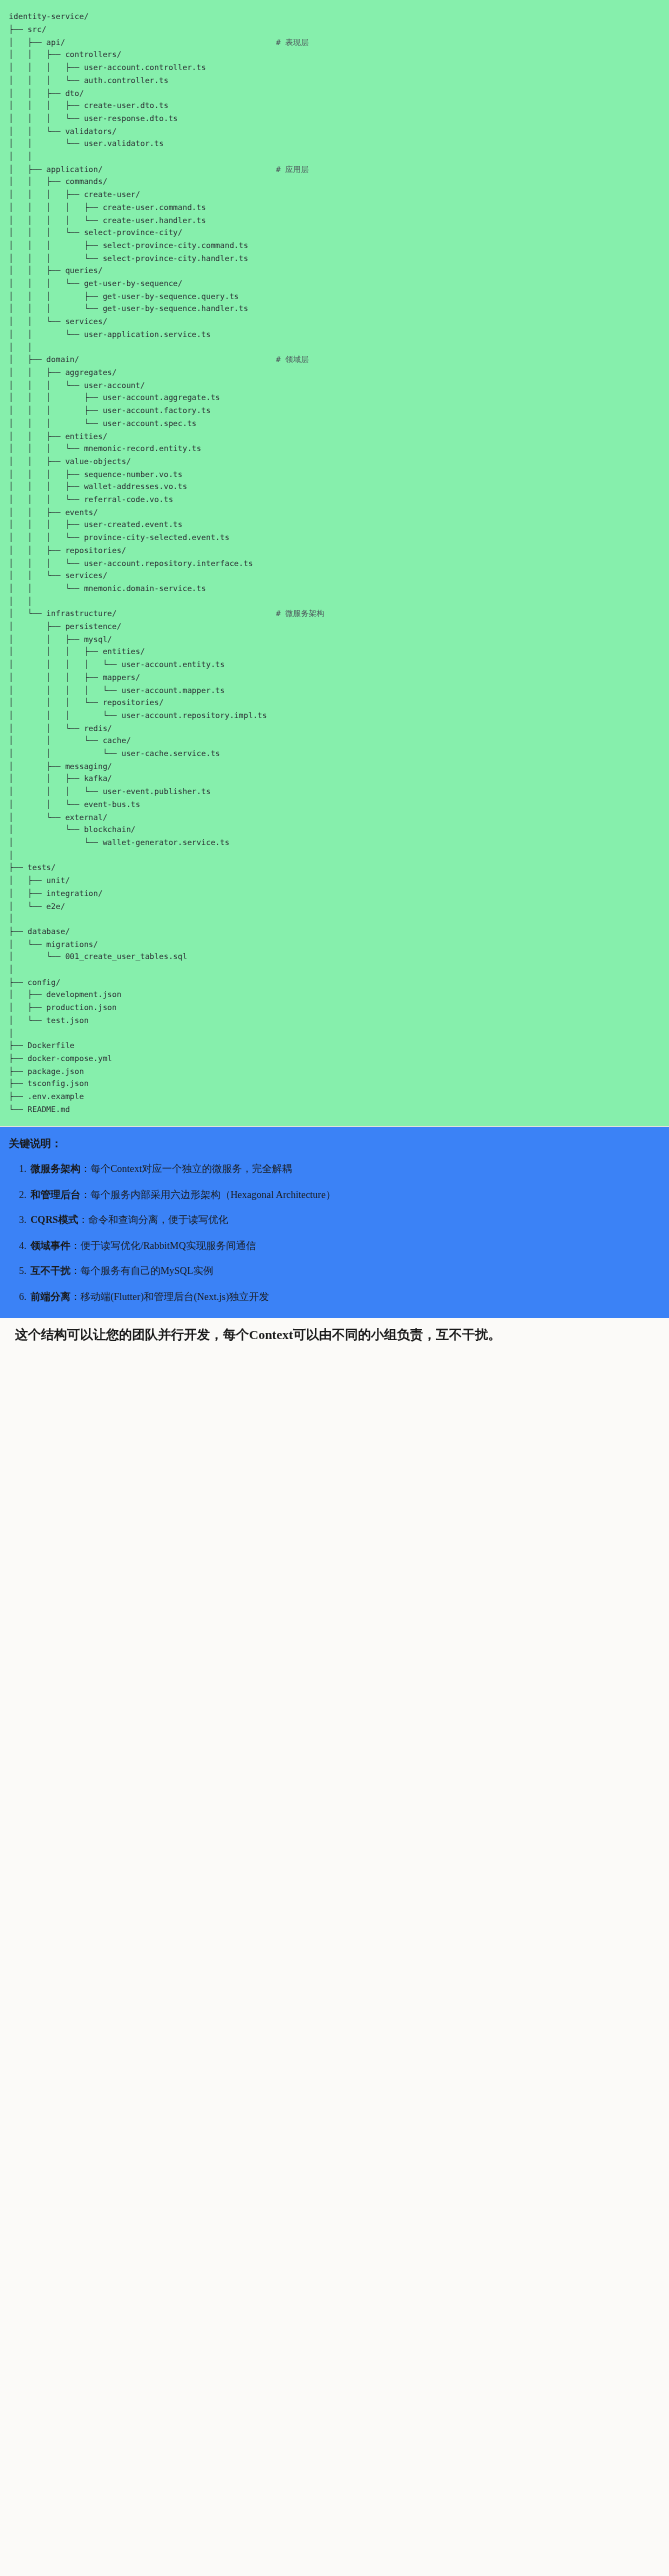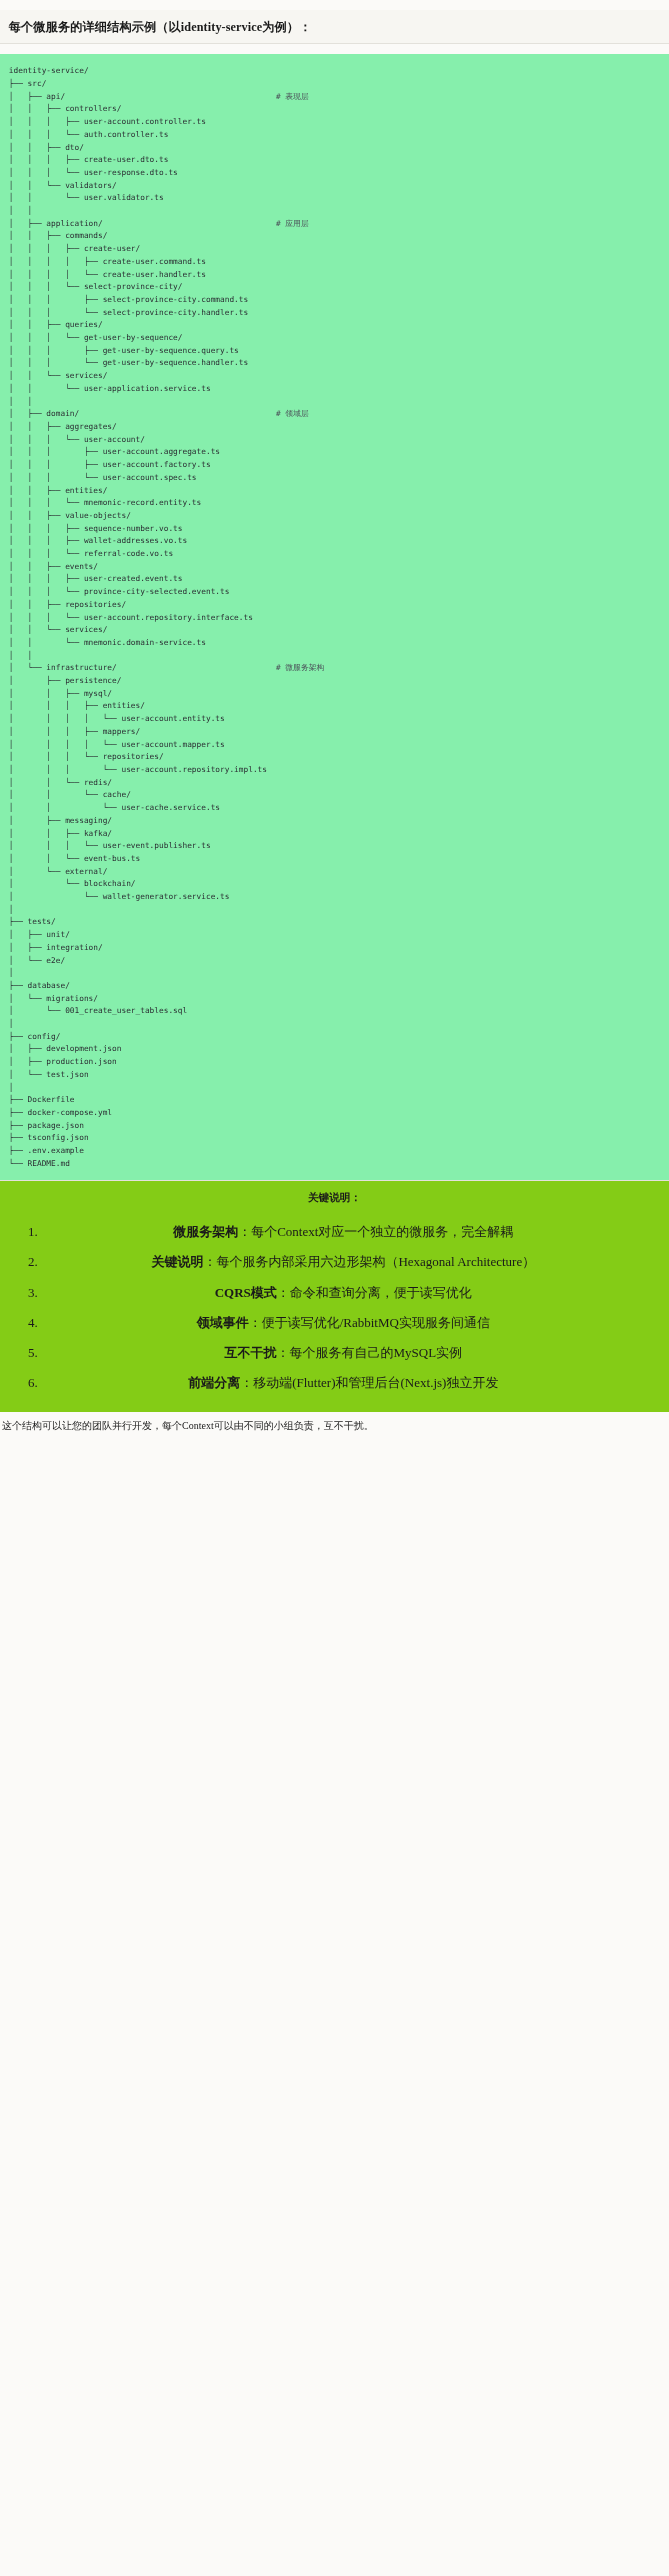--- a/index.html
+++ b/index.html
@@ -44,55 +44,54 @@
     tab-size: 4;
   }
   pre.tree .cmt {
     color: #4b5259;
     margin-left: 23px;
   }
 
   
   .notes {
     padding: 10px 8.8px 3.8px 8.8px;
-    background: #84cc16;
-    text-align: center;
+    background: #3b82f6;
   }
   .notes-title {
     font-weight: 700;
     font-size: 10.6px;
     line-height: 1.4;
     margin: 0 0 8.8px 0;
   }
   ol.note-list {
-    margin: 16px;
+    margin: 4px;
     padding: 0 0 0 16.3px;
-    font-size: 13px;
+    font-size: 10px;
     line-height: 1.5;
   }
   ol.note-list li {
     margin: 0 0 10.6px 0;
     padding-left: 1.3px;
   }
   ol.note-list li b {
     font-weight: 700;
   }
   .closing {
-    font-size: 10px;
+    font-size: 13px;
     line-height: 1.55;
     margin: 6.3px 0 11.3px 0;
-    padding: 0 2px;
+    padding: 0 15px;
+    font-weight: bold;
   }
 </style>
 </head>
 <body>
 
 <div>
 
-  <h2 class="doc-heading">每个微服务的详细结构示例（以identity-service为例）：</h2>
 
   <div class="code-block">
     <pre class="tree" id="tree-pre">identity-service/
 ├── src/
 │   ├── api/                                        <span class="cmt"># 表现层</span>
 │   │   ├── controllers/
 │   │   │   ├── user-account.controller.ts
 │   │   │   └── auth.controller.ts
 │   │   ├── dto/
 │   │   │   ├── create-user.dto.ts
@@ -174,21 +173,21 @@
 ├── package.json
 ├── tsconfig.json
 ├── .env.example
 └── README.md</pre>
   </div>
 
   <div class="notes">
     <div class="notes-title">关键说明：</div>
     <ol class="note-list" id="note-list">
         <li><b>微服务架构</b><span>：每个Context对应一个独立的微服务，完全解耦</span></li>
-        <li><b>关键说明</b><span>：每个服务内部采用六边形架构（Hexagonal Architecture）</span></li>
+        <li><b>和管理后台</b><span>：每个服务内部采用六边形架构（Hexagonal Architecture）</span></li>
         <li><b>CQRS模式</b><span>：命令和查询分离，便于读写优化</span></li>
         <li><b>领域事件</b><span>：便于读写优化/RabbitMQ实现服务间通信</span></li>
         <li><b>互不干扰</b><span>：每个服务有自己的MySQL实例</span></li>
         <li><b>前端分离</b><span>：移动端(Flutter)和管理后台(Next.js)独立开发</span></li>
       </ol>
   </div>
 
   <div class="closing">这个结构可以让您的团队并行开发，每个Context可以由不同的小组负责，互不干扰。</div>
 
 </div>

